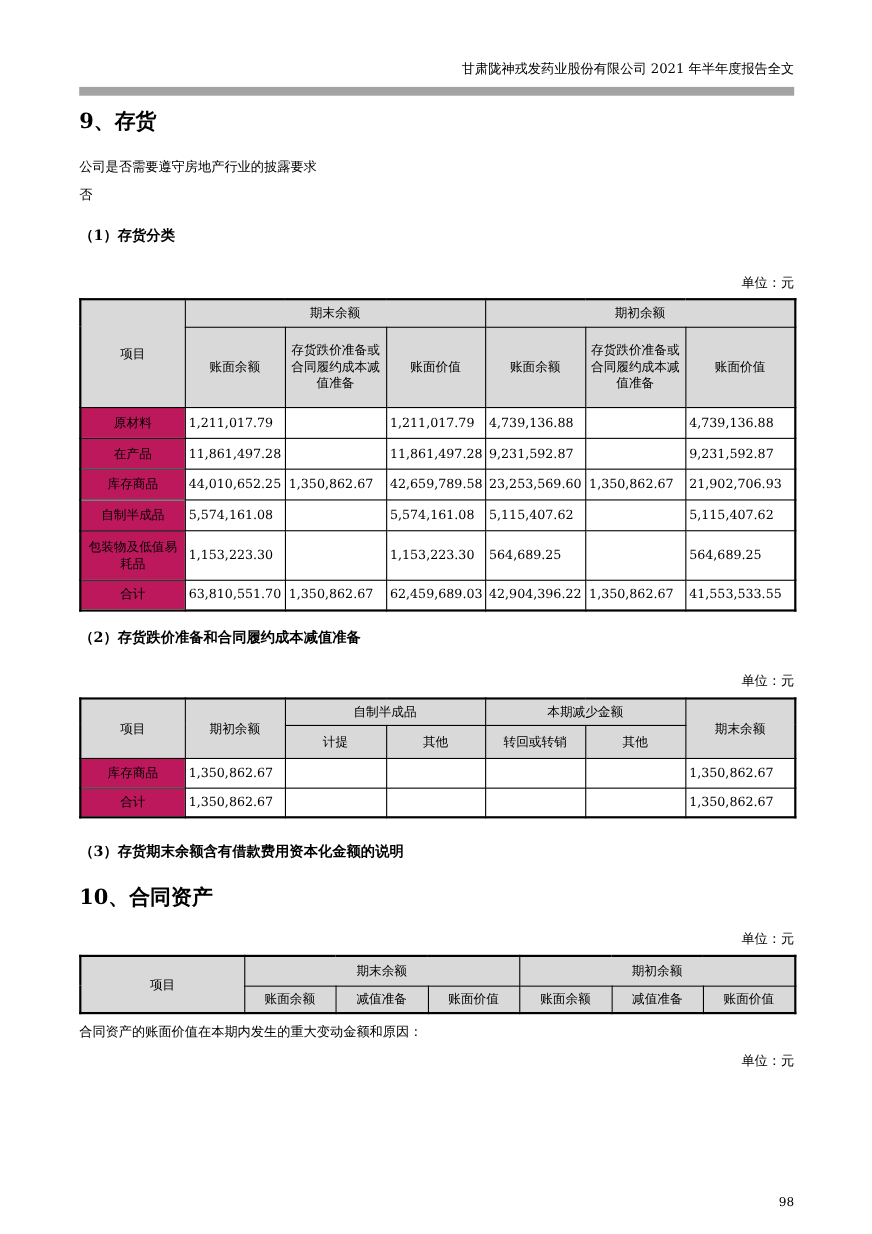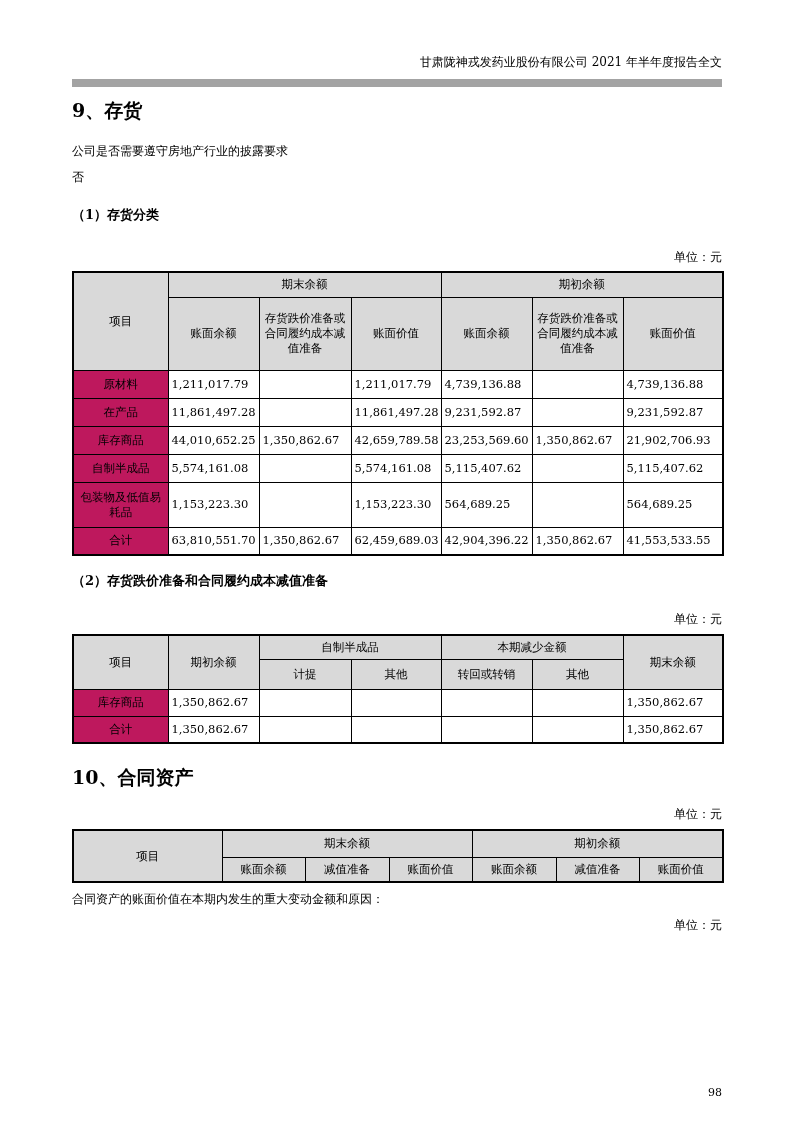--- a/index.html
+++ b/index.html
@@ -221,20 +221,21 @@
         <td class="num">1,350,862.67</td>
         <td class="num"></td>
         <td class="num"></td>
         <td class="num"></td>
         <td class="num"></td>
         <td class="num">1,350,862.67</td>
       </tr>
     </tbody>
       </table>
 
+    <div class="h-sub mt-sub3">（3）存货期末余额含有借款费用资本化金额的说明</div>
 
 
     <div class="h-sec mt-s10">10、合同资产</div>
 
     <div class="unit mt-u3">单位：元</div>
 
     <table class="rpt mt-t3">
       <colgroup>
         <col style="width:149px">
           <col style="width:83px">

